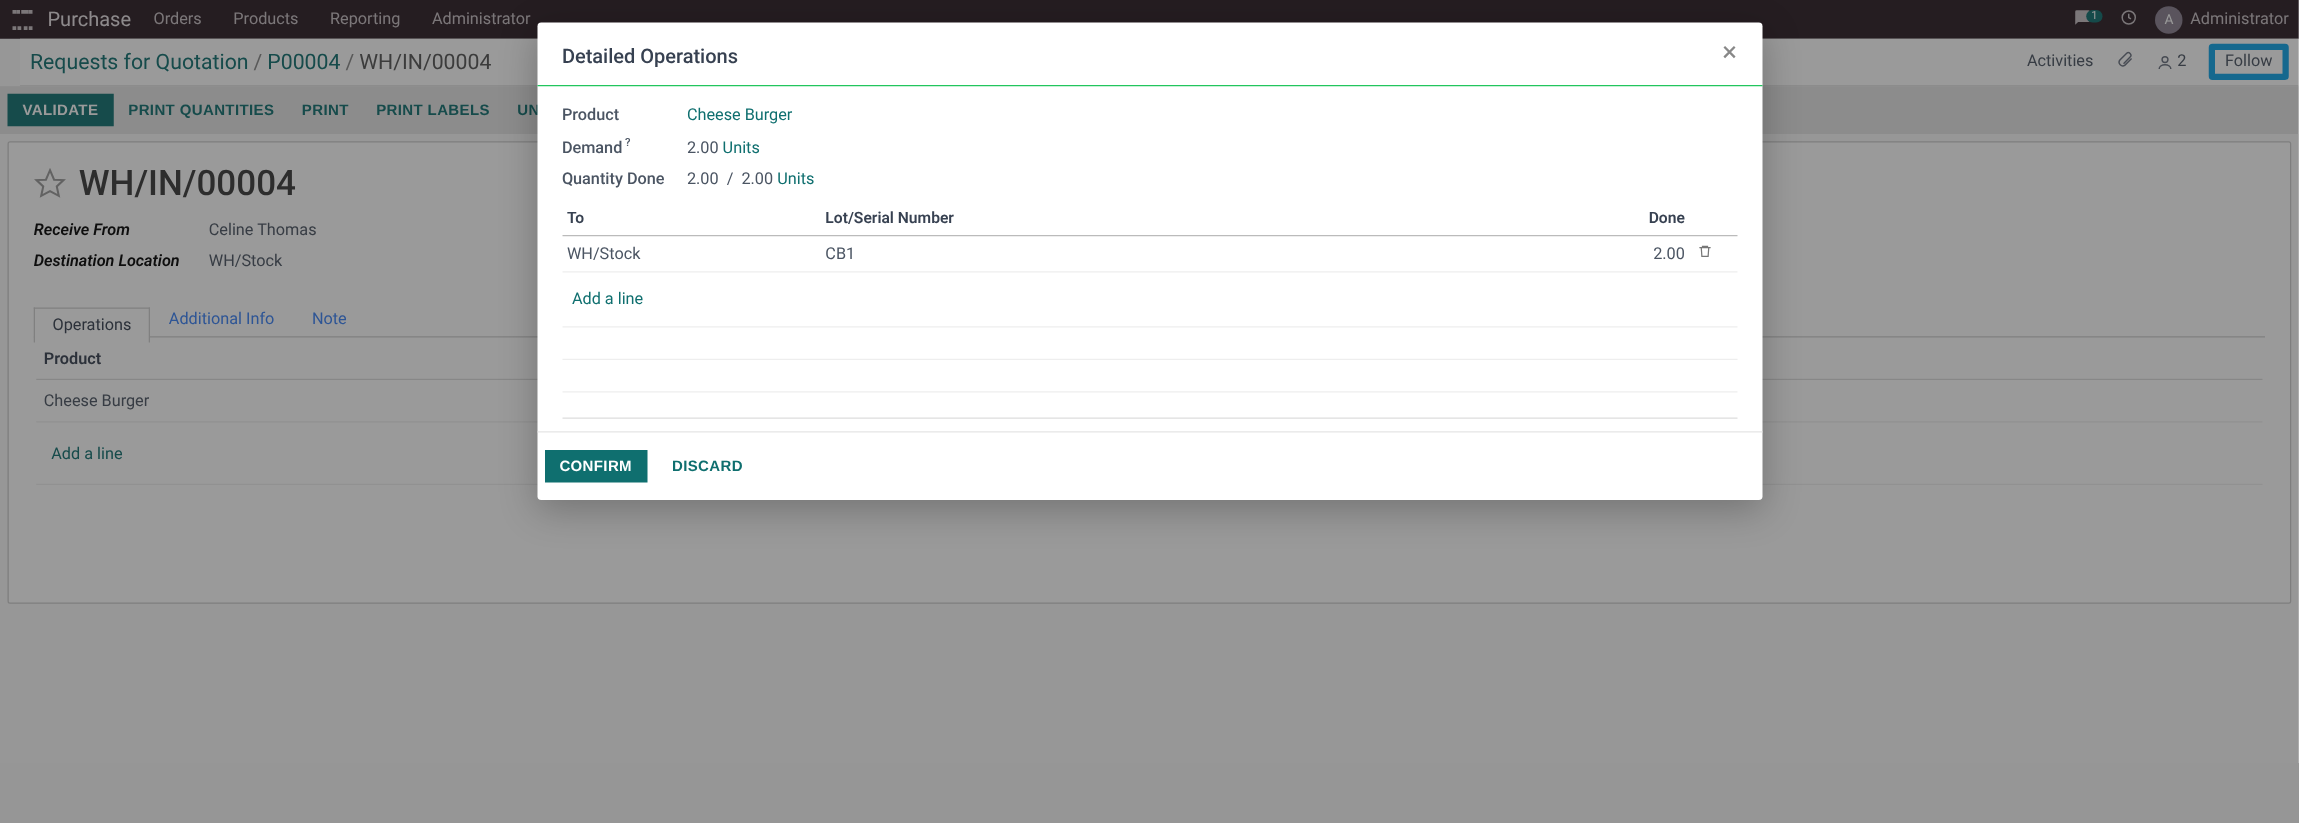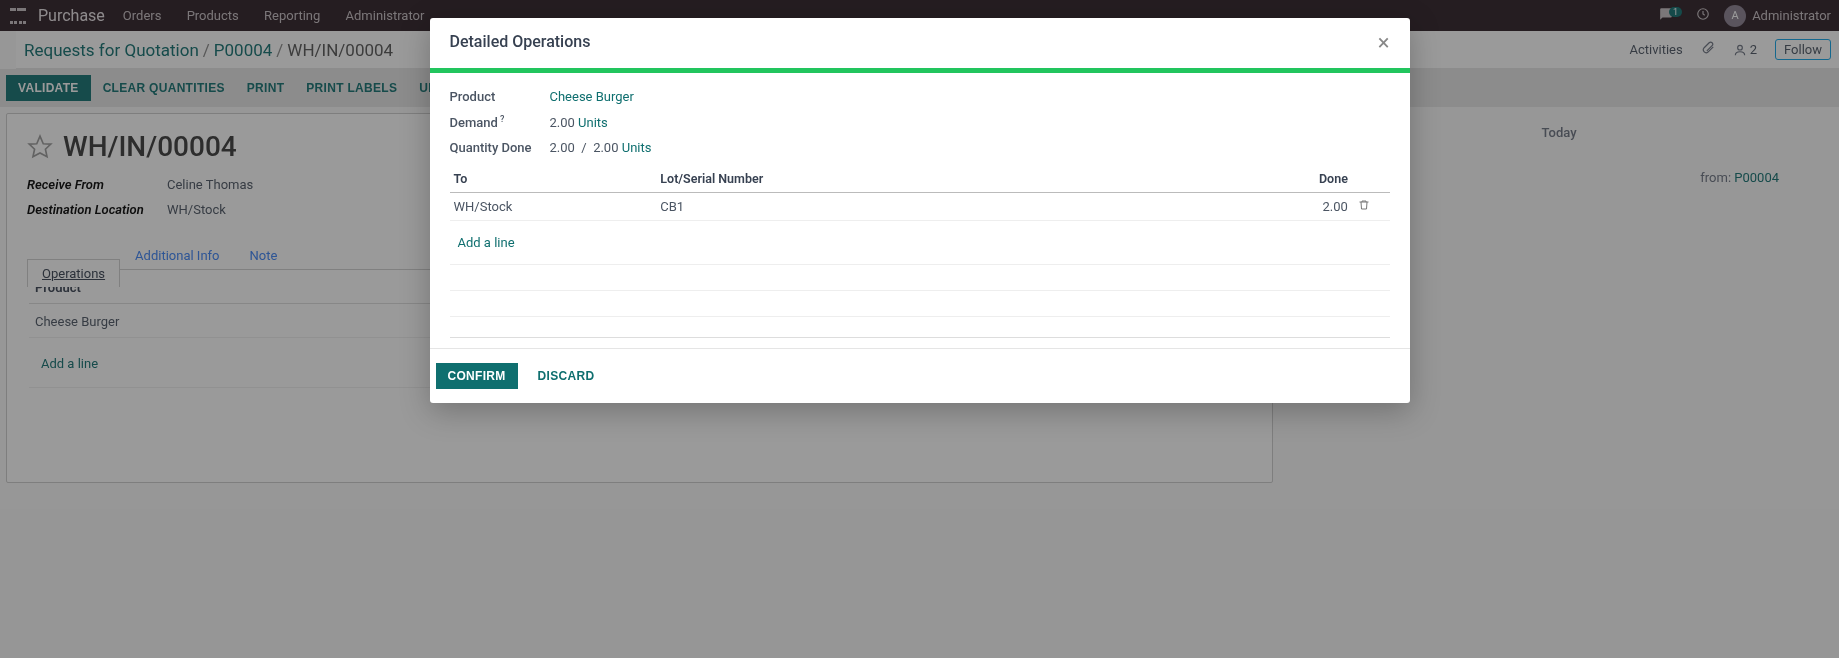--- a/index.html
+++ b/index.html
@@ -39,21 +39,21 @@
   display: flex;
   align-items: center;
   padding: 0 8px;
   border-bottom: 1px solid #e5e5e5;
   margin-left: 16px;
 }
 .titlebar .crumb { color: #0f6f6f; font-size: 17px; }
 .titlebar .sep { color: #888; font-size: 17px; margin: 0 4px; }
 .titlebar .current { color: #555; font-size: 17px; }
 .titlebar .right { margin-left: auto; display: flex; align-items: center; gap: 18px; font-size: 13px; color: #4b5563; }
-.titlebar .pill { border: 1px solid #0ea5e9; border-radius: 3px; padding: 2px 8px; }
+.titlebar .pill { border: 5px solid #0ea5e9; border-radius: 3px; padding: 2px 8px; }
 
 
 .actionbar {
   background: #e5e5e5;
   height: 38px;
   display: flex;
   align-items: center;
   padding: 0 6px;
   gap: 2px;
   border-bottom: 1px solid #e5e5e5;
@@ -73,21 +73,21 @@
 }
 .formcard .title-row { display: flex; align-items: center; gap: 10px; margin-bottom: 14px;}
 .star { width: 26px; height: 26px; stroke: #999; fill: none; stroke-width: 1.5;}
 .formcard h1 { font-size: 28px; font-weight: 500; color: #3a3a3a; }
 .fieldrow { display: flex; margin-bottom: 10px; font-size: 13px; }
 .fieldrow .label { width: 140px; font-weight: 600; color: #000000; font-style: italic; }
 .fieldrow .value { color: #4b5563; text-align: right; }
 
 .tabs { display: flex; border-bottom: 1px solid #d0d0d0; margin-top: 24px; }
 .tab { padding: 6px 14px; border: 1px solid transparent; border-bottom: none; color: #3b82f6; cursor: pointer; }
-.tab.active { border-color: #d0d0d0; background: #fff; color: #374151; position: relative; top: 18px; text-decoration: underline; }
+.tab.active { border-color: #d0d0d0; background: #fff; color: #374151; position: relative; top: 5px; }
 
 .tabtable { width: 100%; margin-top: 0; }
 .tabtable th { text-align: left; font-weight: 600; padding: 8px 6px; border-bottom: 1px solid #ddd; color: #374151;}
 .tabtable td { padding: 8px 6px; border-bottom: 1px solid #eee; color: #4b5563; }
 .addline { color: #0f6f6f; padding: 8px 6px; display: inline-block; }
 
 
 .chatter { width: 560px; background: #f9f9f9; padding: 0 20px; }
 .chatter .today { text-align: center; color: #6b7280; font-size: 13px; font-weight: 500; margin: 18px 0 30px; }
 .chatter .msg { color: #6b7280; }
@@ -98,22 +98,22 @@
   position: absolute; inset: 0;
   background: rgba(30,30,30,0.45);
   display: flex; align-items: flex-start; justify-content: center;
 }
 .modal {
   background: #fff; width: 980px; margin-top: 18px;
   border-radius: 3px; box-shadow: 0 8px 30px rgba(0,0,0,.25);
   padding: 0;
 }
 .modal-header {
-  display: flex; justify-content: space-between; align-items: flex-start;
-  padding: 14px 20px; border-bottom: 5px solid #22c55e;
+  display: flex; justify-content: space-between; align-items: flex-end;
+  padding: 14px 20px; border-bottom: 1px solid #22c55e;
 }
 .modal-header h2 { font-size: 16px; font-weight: 500; color: #374151; }
 .modal-close { font-size: 22px; color: #888; cursor: pointer; line-height: 1;}
 .modal-body { padding: 16px 20px 10px; }
 .mfield { display: flex; align-items: center; margin-bottom: 10px; font-size: 13px;}
 .mfield .mlabel { width: 100px; color: #4b5563; font-weight: 500; }
 .mfield .mval { color: #4b5563; }
 .mfield .mlink { color: #0f6f6f; }
 .mfield sup { font-size: 9px; color: #4b5563; }
 .mtable { width: 100%; border-collapse: collapse; margin-top: 10px; }
@@ -187,21 +187,21 @@
           <path d="M4 21c0-4 4-6 8-6s8 2 8 6"></path>
         </svg>
       <span>2</span>
     </span>
     <span class="pill">Follow</span>
   </div>
 </div>
 
 <div class="actionbar">
   <button class="btn-primary">VALIDATE</button>
-  <button class="btn-link">CLEAR QUANTITIES</button>
+  <button class="btn-link">PRINT QUANTITIES</button>
   <button class="btn-link">PRINT</button>
   <button class="btn-link">PRINT LABELS</button>
   <button class="btn-link">UN</button>
 </div>
 
 <div class="contentwrap">
   <div class="mainpanel">
     <div class="formcard">
       <div class="title-row">
         <svg class="star" viewBox="0 0 24 24">
@@ -237,27 +237,20 @@
             <td>04/26/2023 22:43:31</td>
           </tr>
           <tr>
               <td colspan="2"><a class="addline">Add a line</a></td>
             </tr>
         </tbody>
       </table>
     </div>
   </div>
 
-  <div class="chatter">
-    <div class="today">Today</div>
-    <div class="msg" style="text-align:right; padding-right:40px;">
-      <span>from:</span>
-      <a>P00004</a>
-    </div>
-  </div>
 </div>
 
 <div class="overlay">
   <div class="modal">
     <div class="modal-header">
       <h2>Detailed Operations</h2>
       <span class="modal-close">×</span>
     </div>
     <div class="modal-body">
       <div class="mfield">

